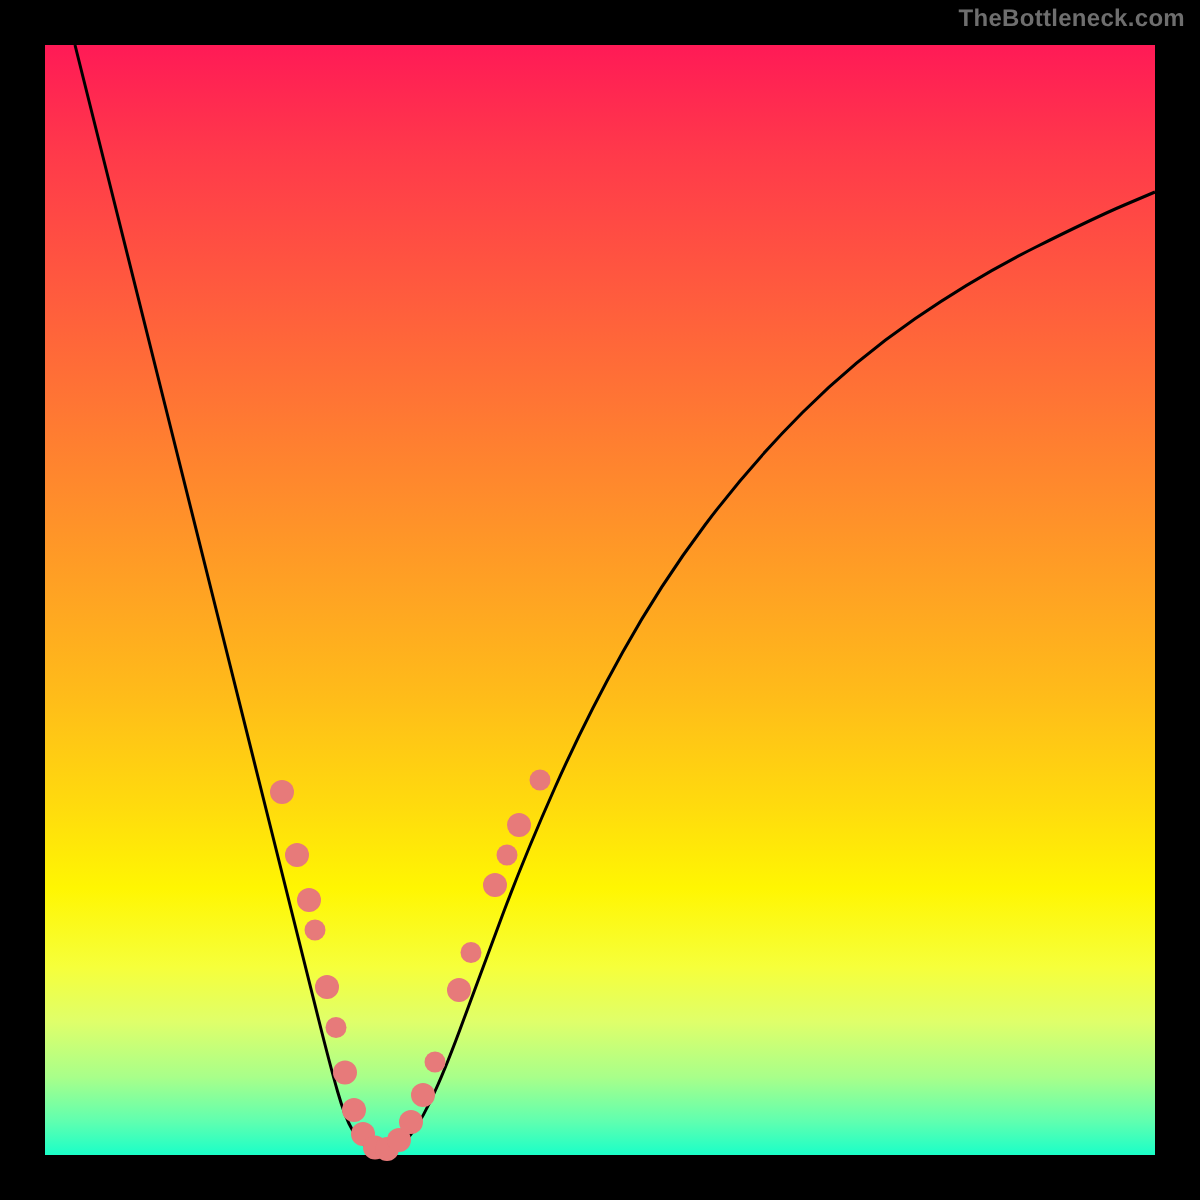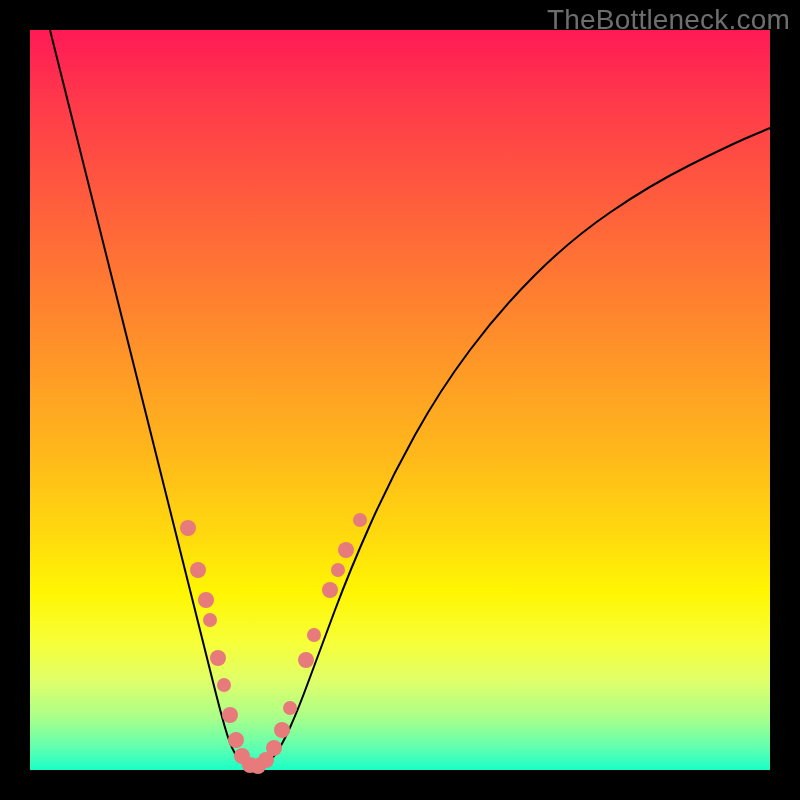--- a/index.html
+++ b/index.html
@@ -45,22 +45,22 @@
     top: 0;
     width: 740px;
     height: 740px;
     overflow: visible;
   }
   .watermark {
     position: absolute;
     top: 4px;
     right: 10px;
     color: #6e6e6e;
-    font-size: 28px;
-    font-weight: 400;
+    font-size: 16px;
+    font-weight: 700;
     letter-spacing: 0.2px;
     user-select: none;
   }
   .dot {
     fill: #e77a7a;
     stroke: none;
   }
   .curve-path {
     fill: none;
     stroke: #000;

